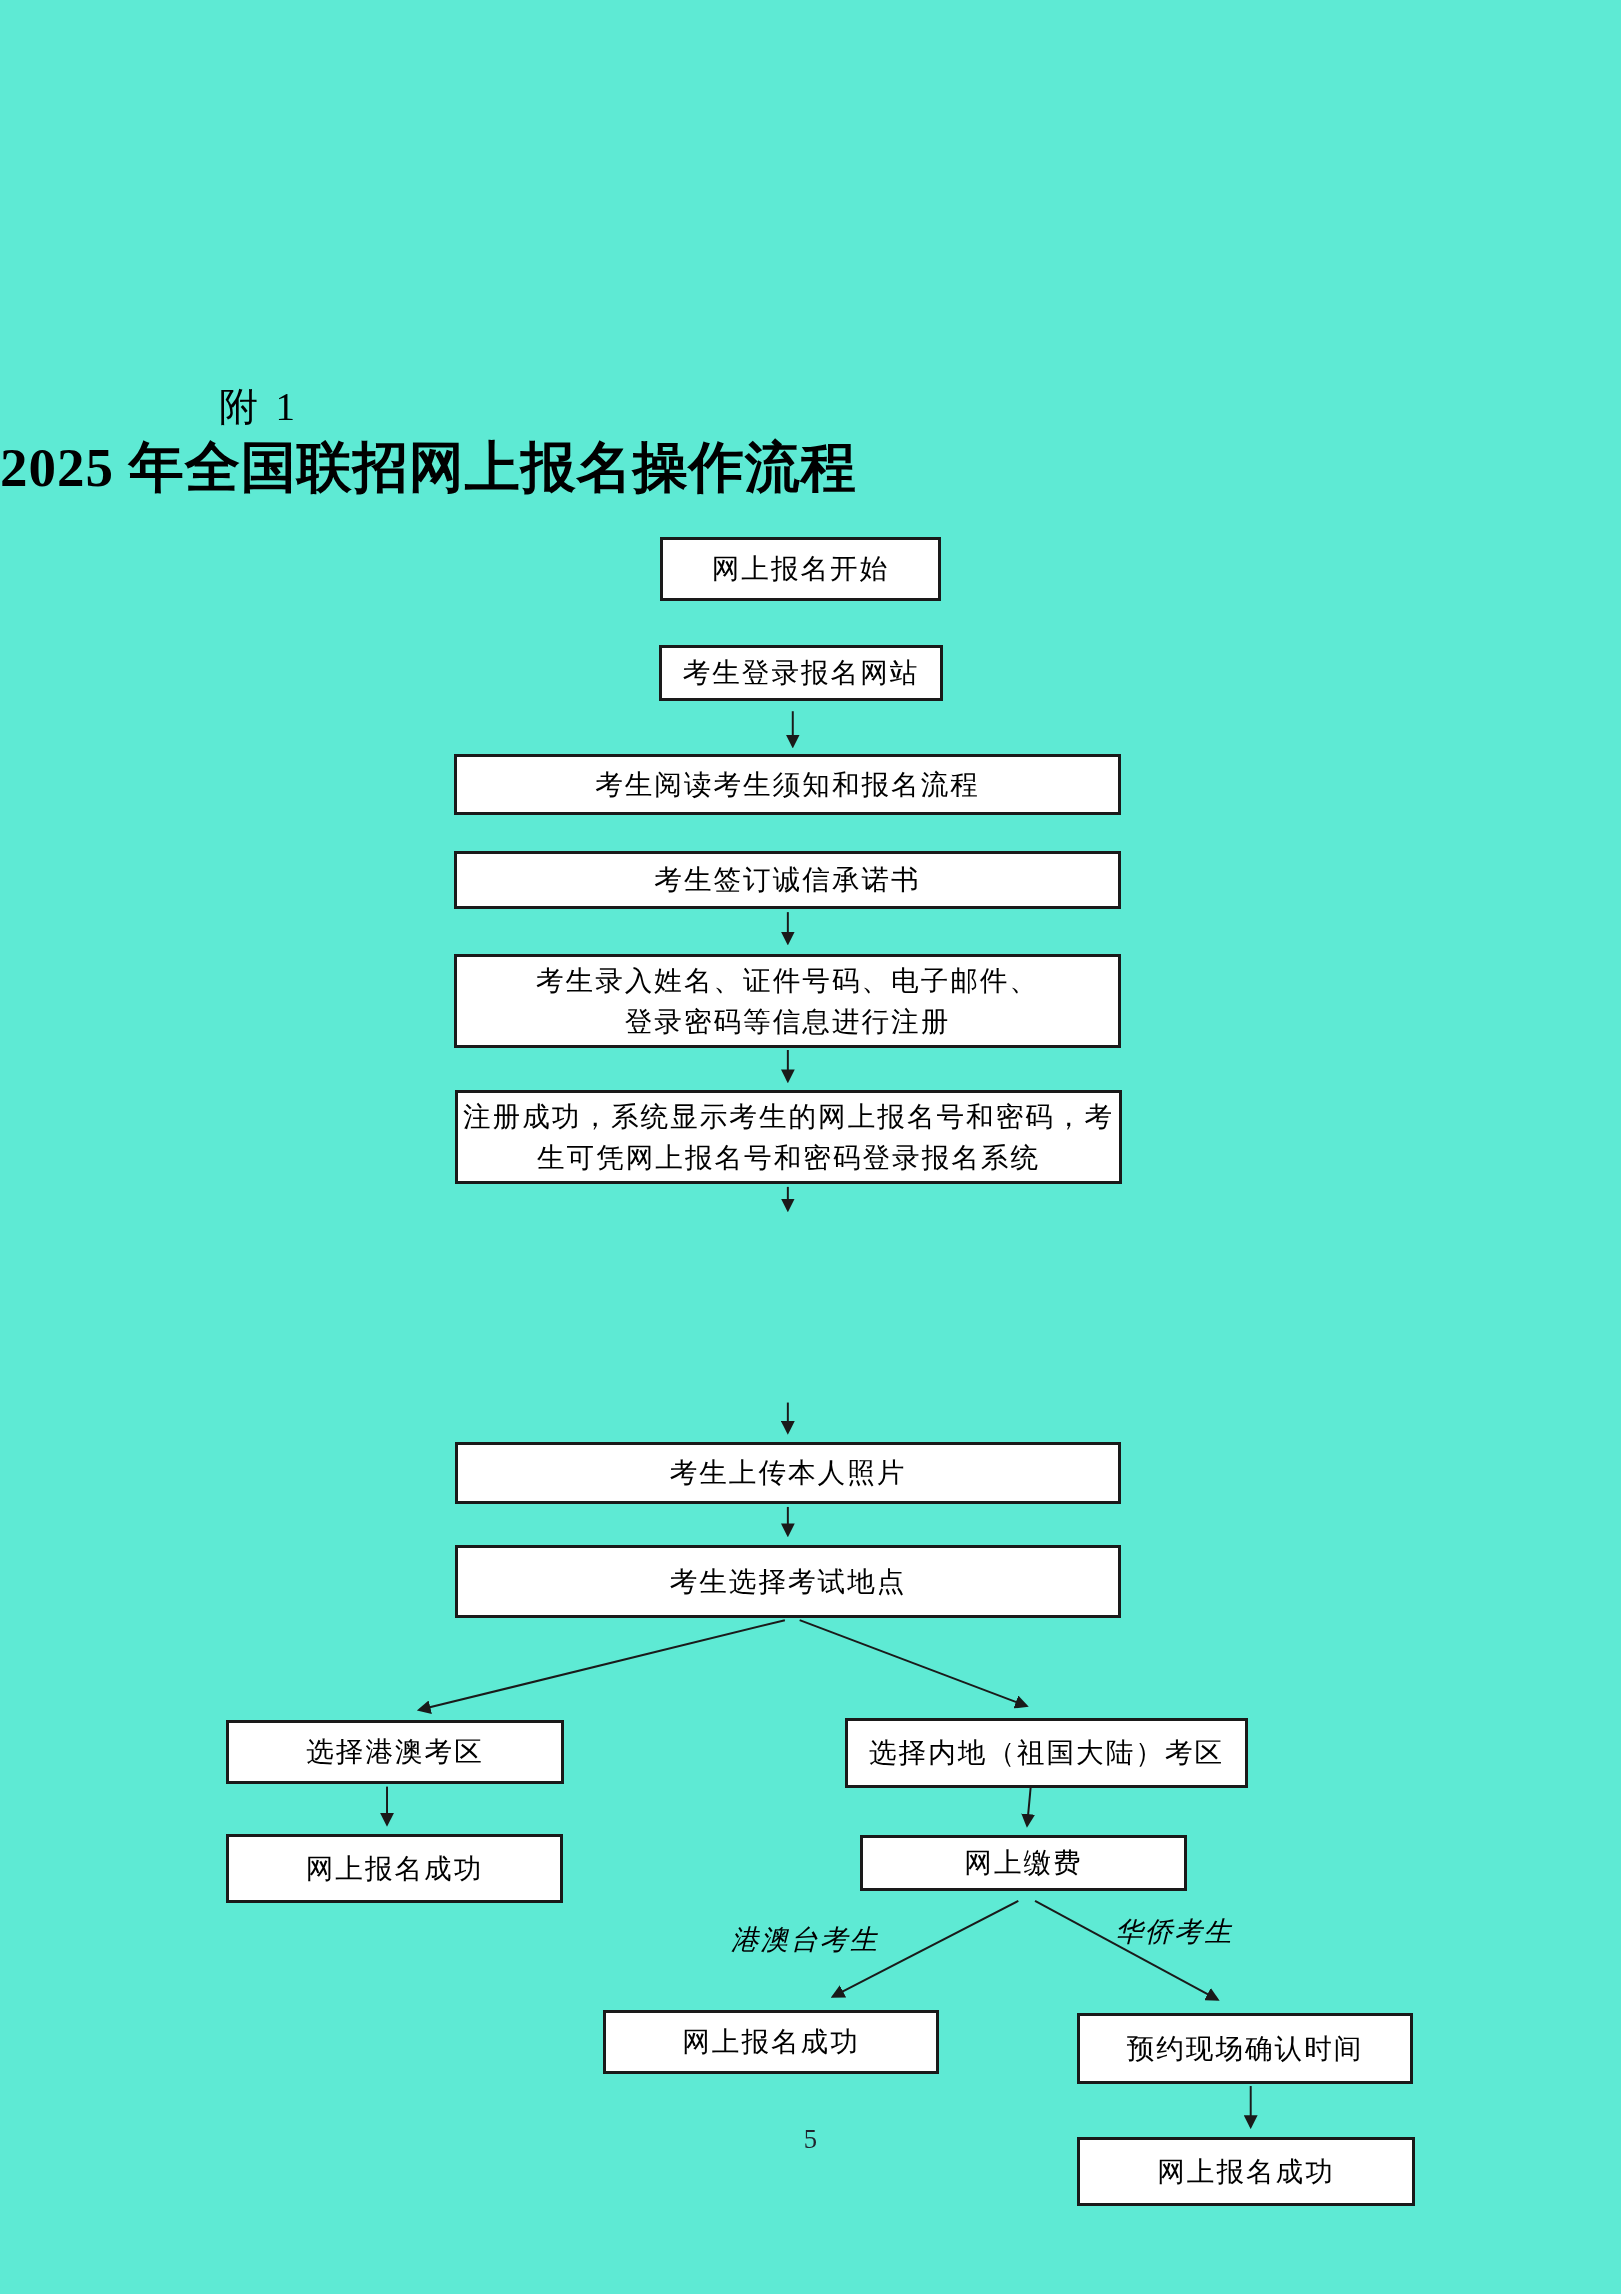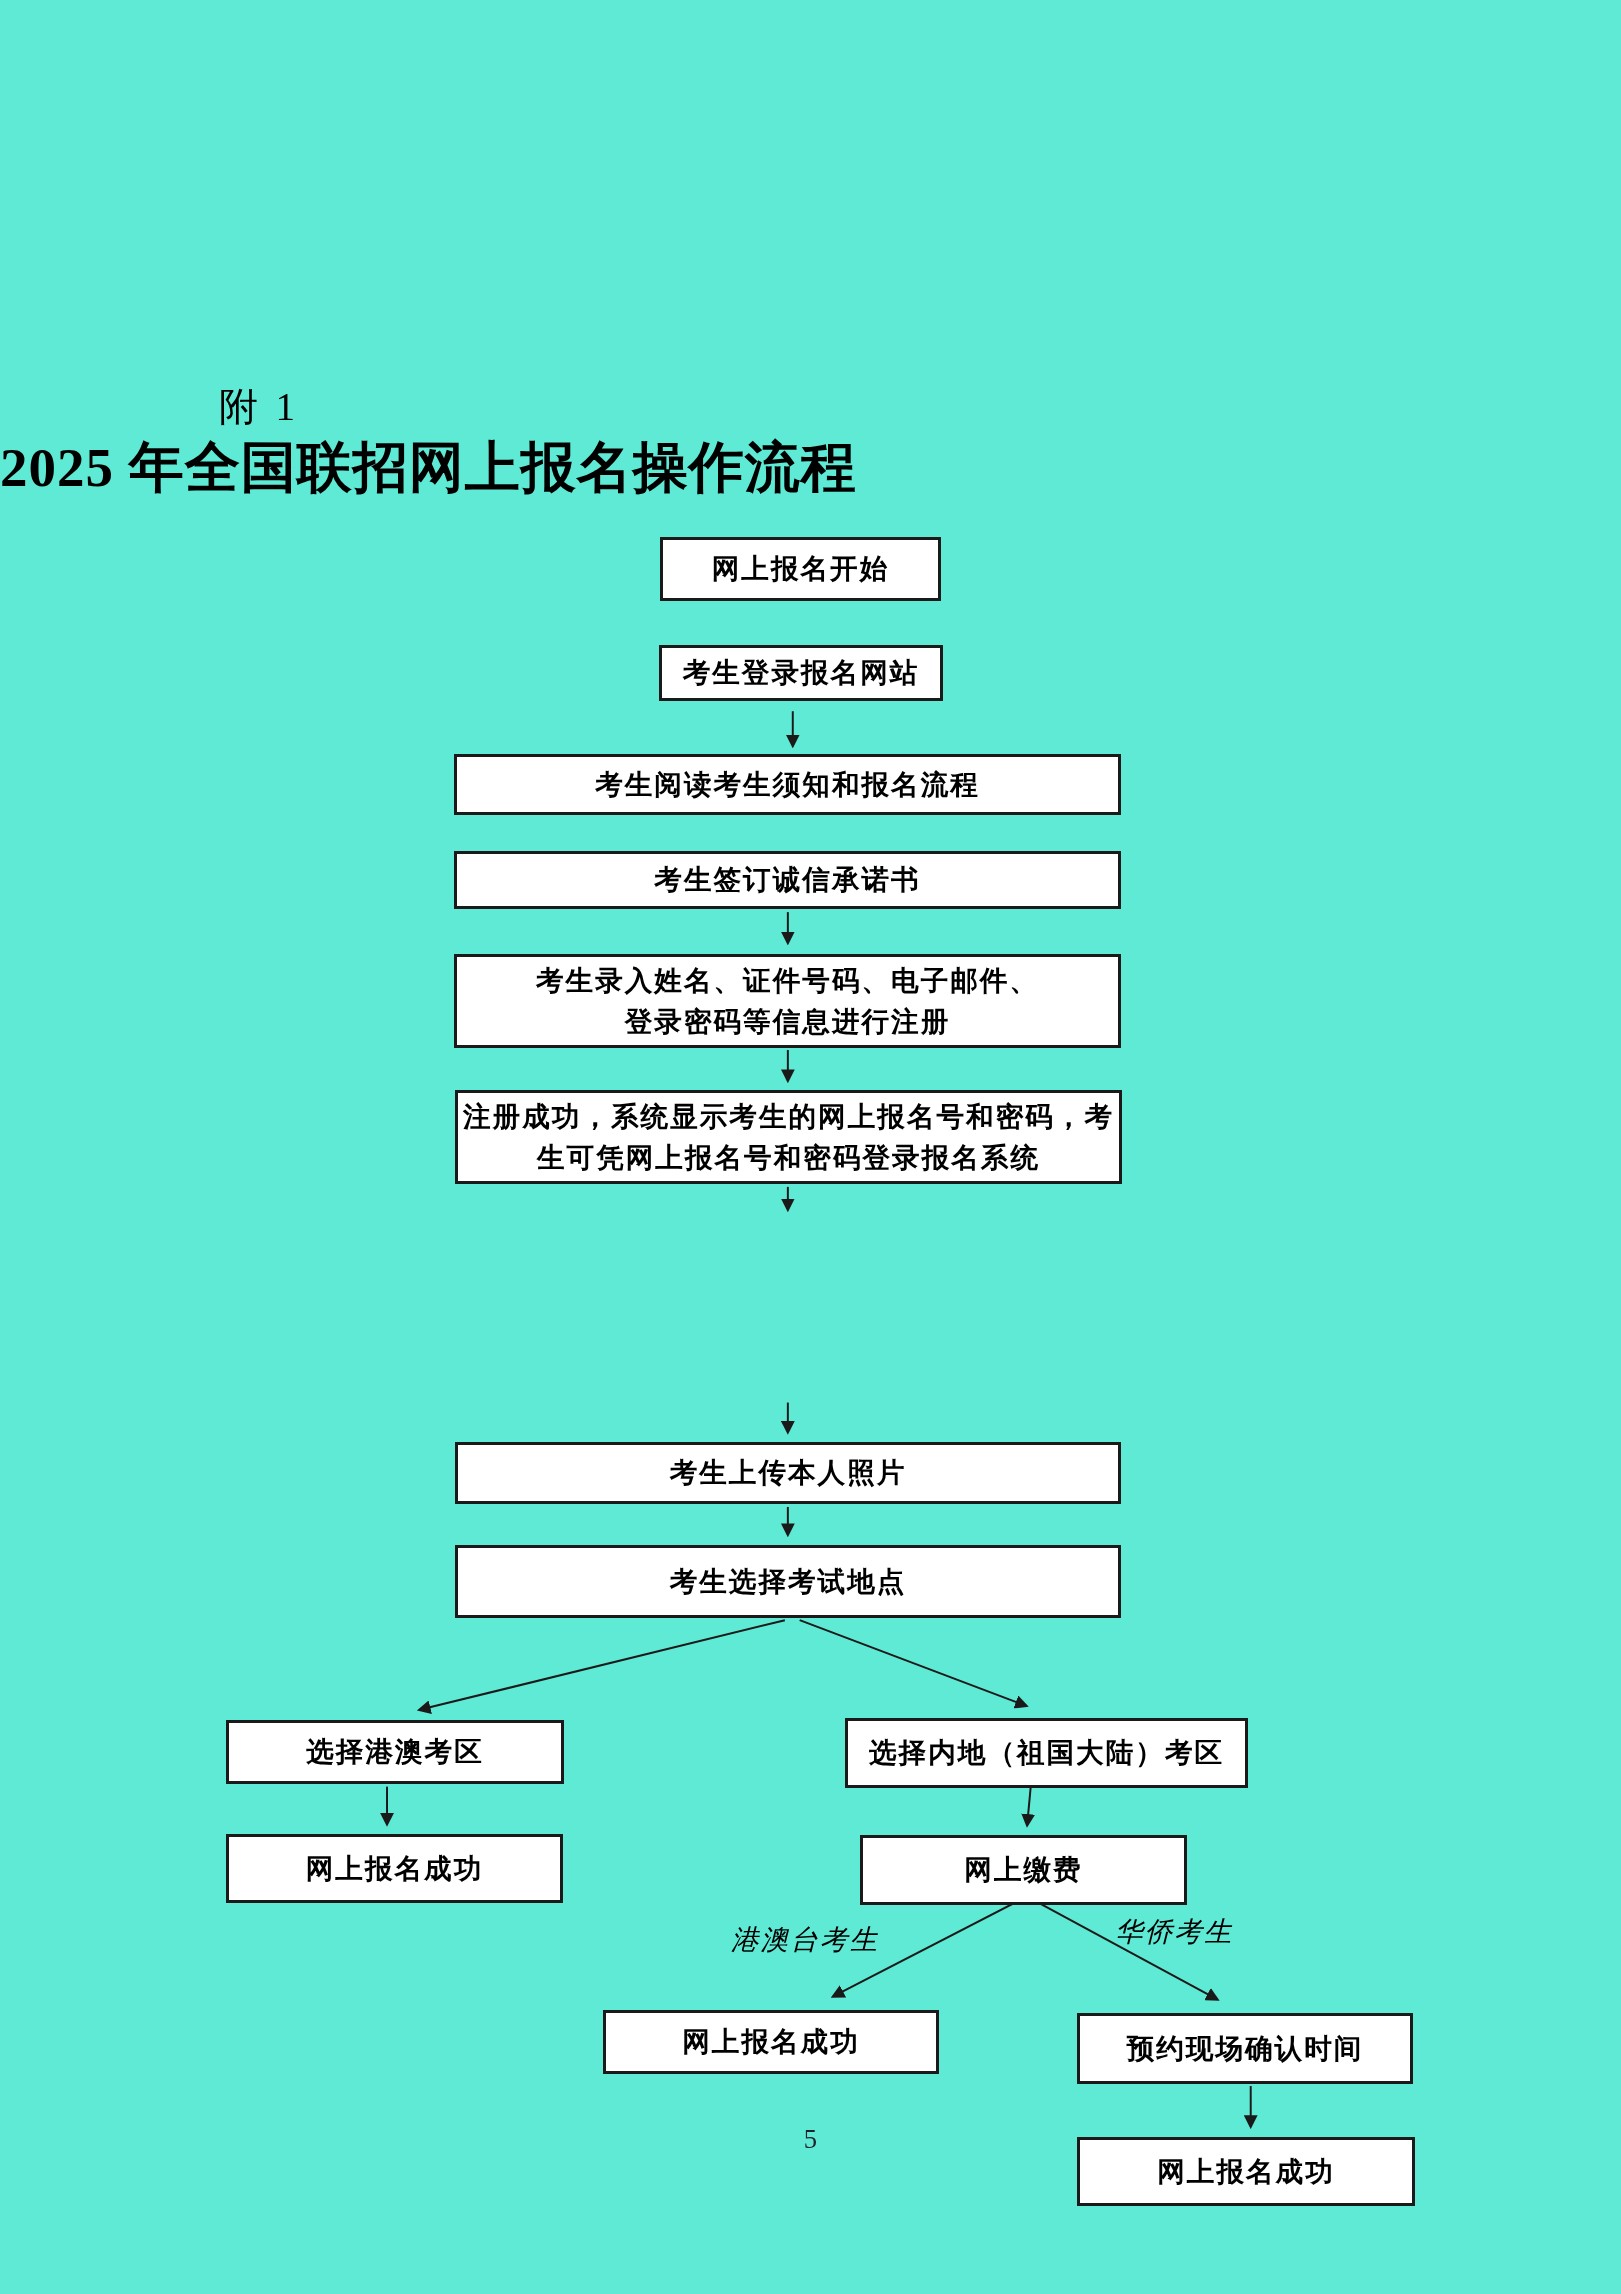--- a/index.html
+++ b/index.html
@@ -25,21 +25,20 @@
     position:absolute; left:0; top:0;
     pointer-events:none;
   }
   .flow-box {
     position:absolute;
     box-sizing:border-box;
     border:3px solid #1a1a1a;
     background:#ffffff;
     display:flex; align-items:center; justify-content:center;
     text-align:center;
-    font-weight:bold;
   }
   .flow-box .label {
     white-space:pre-line;
     font-size:27.6px;
     letter-spacing:2px;
     line-height:1.5;
   }
   .flow-box.lines-3 .label { line-height:1.95; }
   .branch-label {
     position:absolute;
@@ -125,21 +124,21 @@
   </div>
 
   <div class="flow-box" style="left:226px;top:1834px;width:337px;height:69px">
     <span class="label">网上报名成功</span>
   </div>
 
   <div class="flow-box" style="left:845px;top:1718px;width:403px;height:70px">
     <span class="label">选择内地（祖国大陆）考区</span>
   </div>
 
-  <div class="flow-box" style="left:860px;top:1835px;width:327px;height:70px">
+  <div class="flow-box" style="left:860px;top:1835px;width:327px;height:56px">
     <span class="label">网上缴费</span>
   </div>
 
   <div class="branch-label" style="left:731px;top:1921px">港澳台考生</div>
 
   <div class="branch-label" style="left:1115px;top:1913px">华侨考生</div>
 
   <div class="flow-box" style="left:603px;top:2010px;width:336px;height:64px">
     <span class="label">网上报名成功</span>
   </div>

